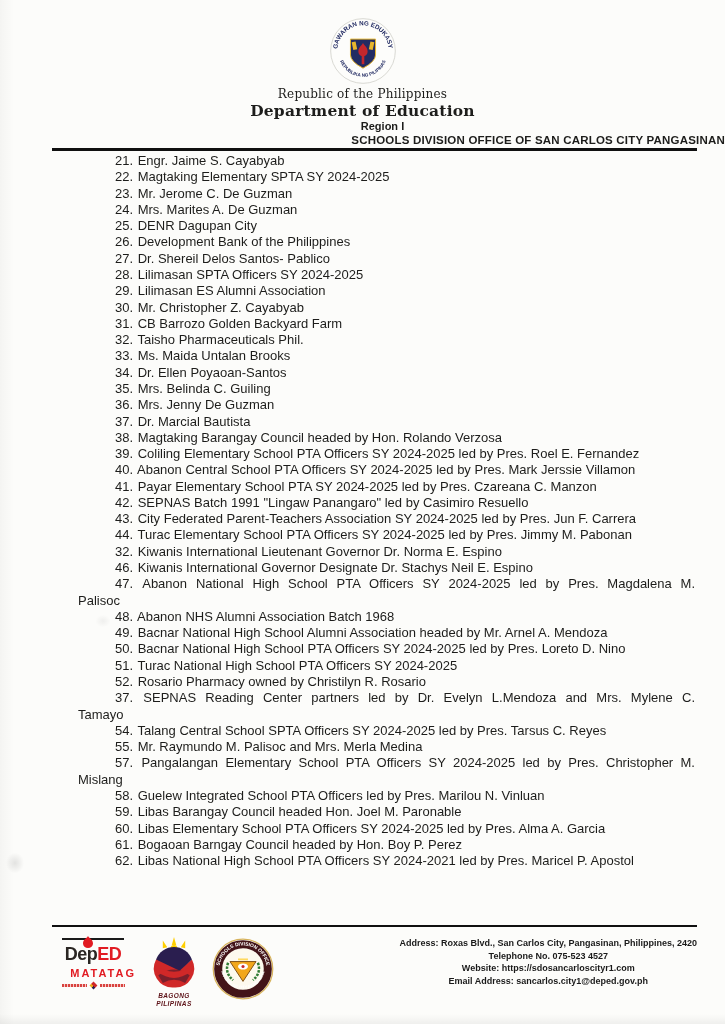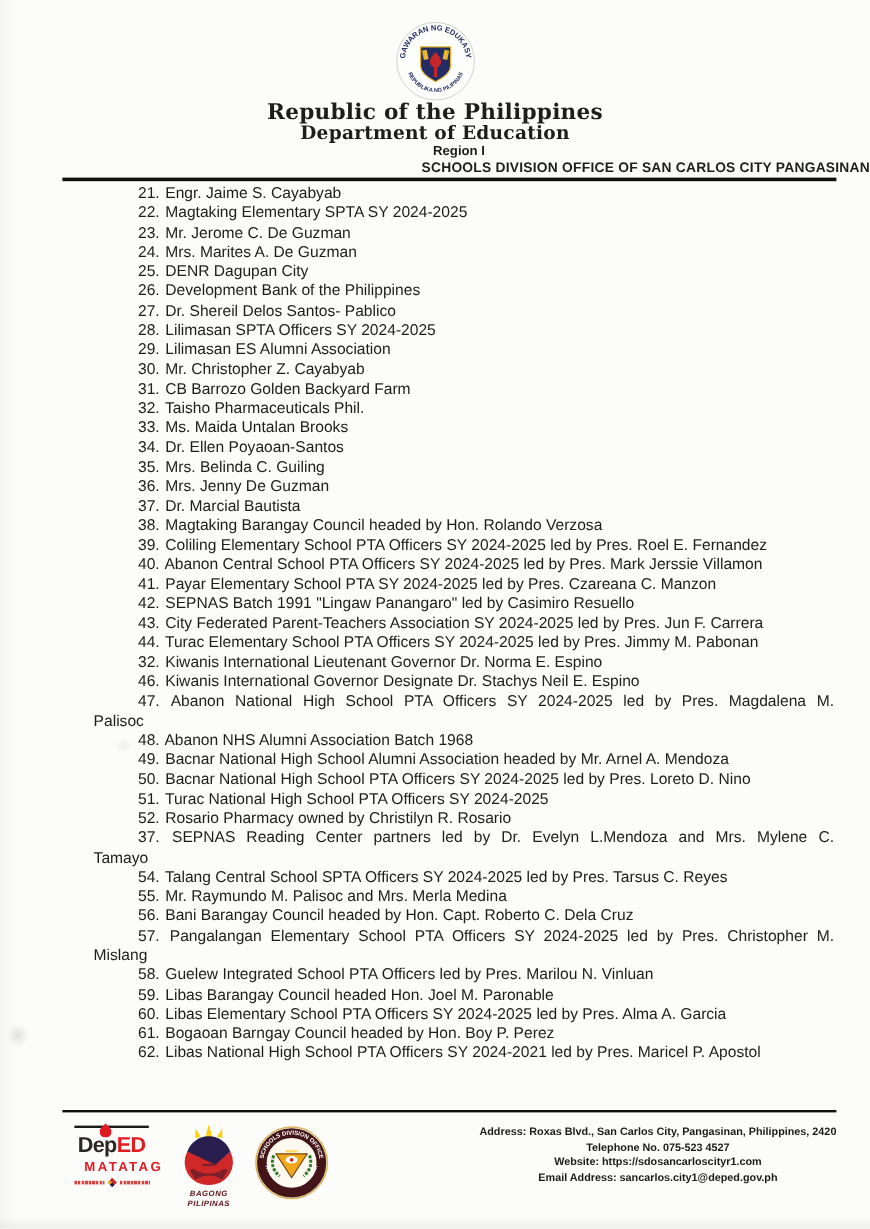--- a/index.html
+++ b/index.html
@@ -16,21 +16,21 @@
       radial-gradient(closest-side, rgba(0,0,0,0.10), rgba(0,0,0,0) 70%) 2px 848px / 26px 30px no-repeat,
       radial-gradient(closest-side, rgba(0,0,0,0.05), rgba(0,0,0,0) 70%) 92px 612px / 22px 18px no-repeat,
       linear-gradient(to top, rgba(0,0,0,0.05), rgba(0,0,0,0) 10px),
       linear-gradient(to right, rgba(0,0,0,0.03), rgba(0,0,0,0) 14px),
       #fcfcfa;
   }
 
   
   .header{text-align:center;padding-top:18px;}
   .seal{width:66px;height:66px;margin:0 auto 2px auto;display:block;}
-  .h-rp{font-family:"DejaVu Serif",serif;font-weight:bold;font-size:18px;line-height:16px;letter-spacing:.2px;}
+  .h-rp{font-family:"DejaVu Serif",serif;font-weight:normal;font-size:12px;line-height:16px;letter-spacing:.2px;}
   .h-doe{font-family:"DejaVu Serif",serif;font-weight:bold;font-size:15.5px;line-height:17px;letter-spacing:.2px;}
   .h-region{font-weight:bold;font-size:11px;line-height:13px;margin-top:1px;margin-left:40px;}
   .h-sdo{font-weight:bold;font-size:11.5px;line-height:14px;letter-spacing:.2px;text-align:right;}
   .rule{height:3px;background:#101010;margin:1px 28px 0 52px;}
   .rule.bottom{height:2px;margin-top:0;}
 
   
   .list{
     margin:2px 30px 0 78px;
     font-size:13px;
@@ -127,21 +127,20 @@
       <p class="cont">Palisoc</p>
       <p class="item"><span class="num">48.</span> <span>Abanon NHS Alumni Association Batch 1968</span></p>
       <p class="item"><span class="num">49.</span> <span>Bacnar National High School Alumni Association headed by Mr. Arnel A. Mendoza</span></p>
       <p class="item"><span class="num">50.</span> <span>Bacnar National High School PTA Officers SY 2024-2025 led by Pres. Loreto D. Nino</span></p>
       <p class="item"><span class="num">51.</span> <span>Turac National High School PTA Officers SY 2024-2025</span></p>
       <p class="item"><span class="num">52.</span> <span>Rosario Pharmacy owned by Christilyn R. Rosario</span></p>
       <p class="item force-justify"><span class="num">37.</span> <span>SEPNAS Reading Center partners led by Dr. Evelyn L.Mendoza and Mrs. Mylene C.</span></p>
       <p class="cont">Tamayo</p>
       <p class="item"><span class="num">54.</span> <span>Talang Central School SPTA Officers SY 2024-2025 led by Pres. Tarsus C. Reyes</span></p>
       <p class="item"><span class="num">55.</span> <span>Mr. Raymundo M. Palisoc and Mrs. Merla Medina</span></p>
-      <p class="item"><span class="num">56.</span> <span>Bani Barangay Council headed by Hon. Capt. Roberto C. Dela Cruz</span></p>
       <p class="item force-justify"><span class="num">57.</span> <span>Pangalangan Elementary School PTA Officers SY 2024-2025 led by Pres. Christopher M.</span></p>
       <p class="cont">Mislang</p>
       <p class="item"><span class="num">58.</span> <span>Guelew Integrated School PTA Officers led by Pres. Marilou N. Vinluan</span></p>
       <p class="item"><span class="num">59.</span> <span>Libas Barangay Council headed Hon. Joel M. Paronable</span></p>
       <p class="item"><span class="num">60.</span> <span>Libas Elementary School PTA Officers SY 2024-2025 led by Pres. Alma A. Garcia</span></p>
       <p class="item"><span class="num">61.</span> <span>Bogaoan Barngay Council headed by Hon. Boy P. Perez</span></p>
       <p class="item"><span class="num">62.</span> <span>Libas National High School PTA Officers SY 2024-2021 led by Pres. Maricel P. Apostol</span></p>
     </div>
 
   <div class="footer">

